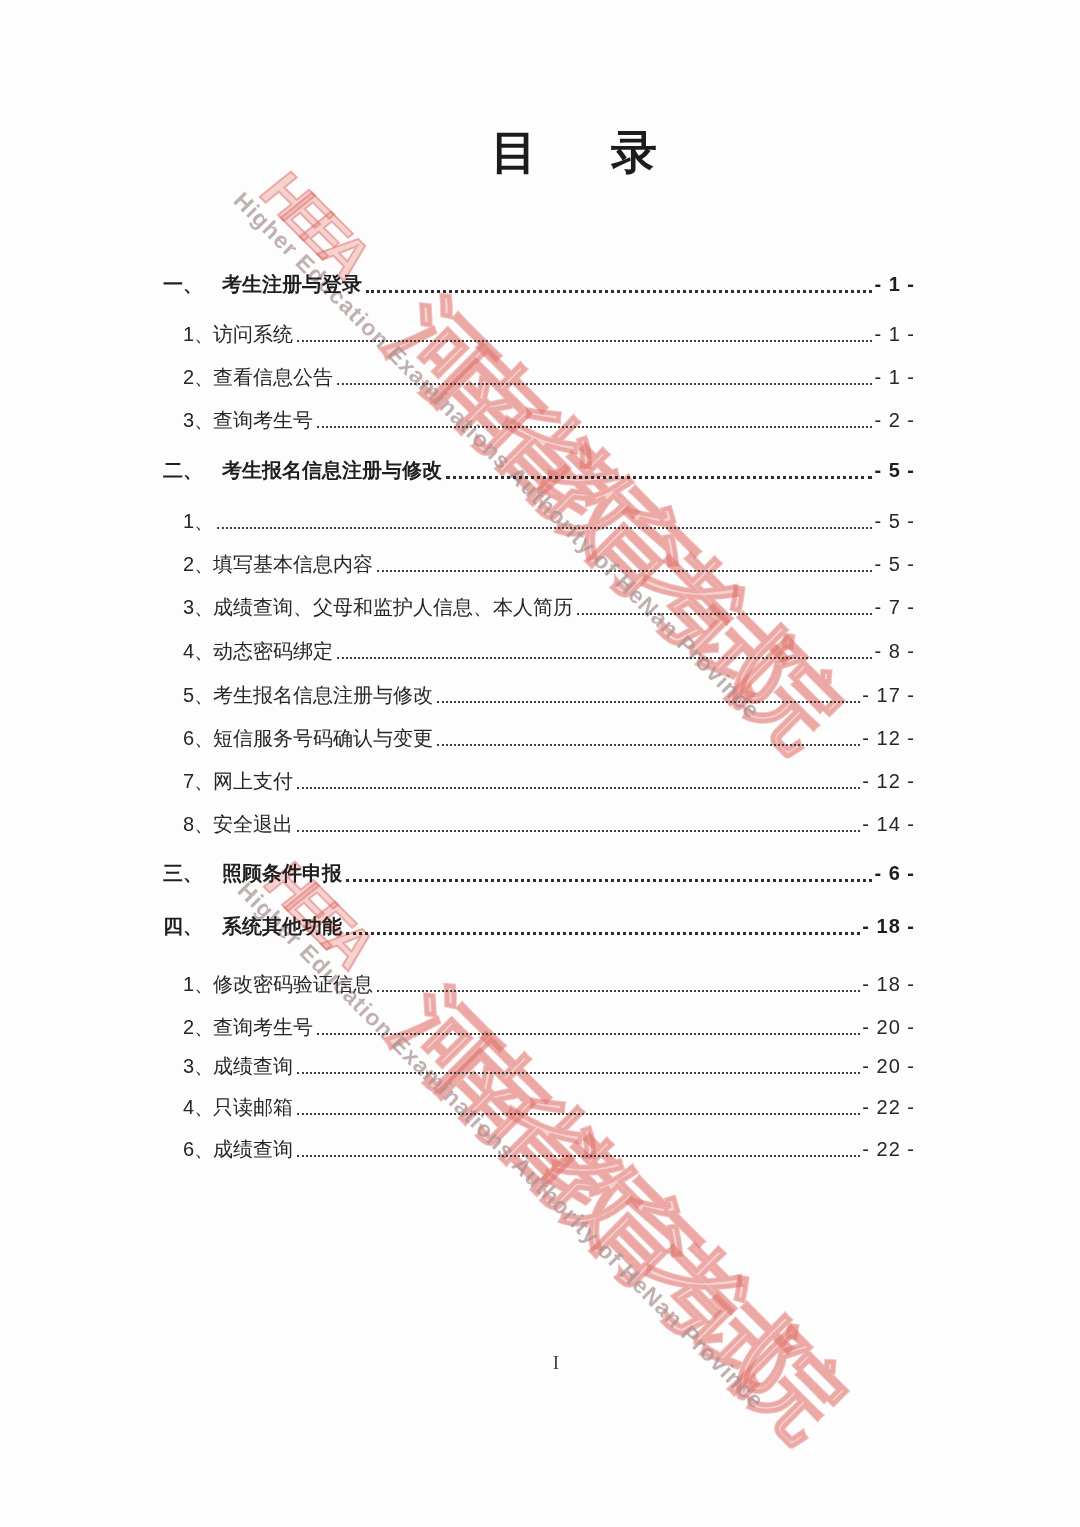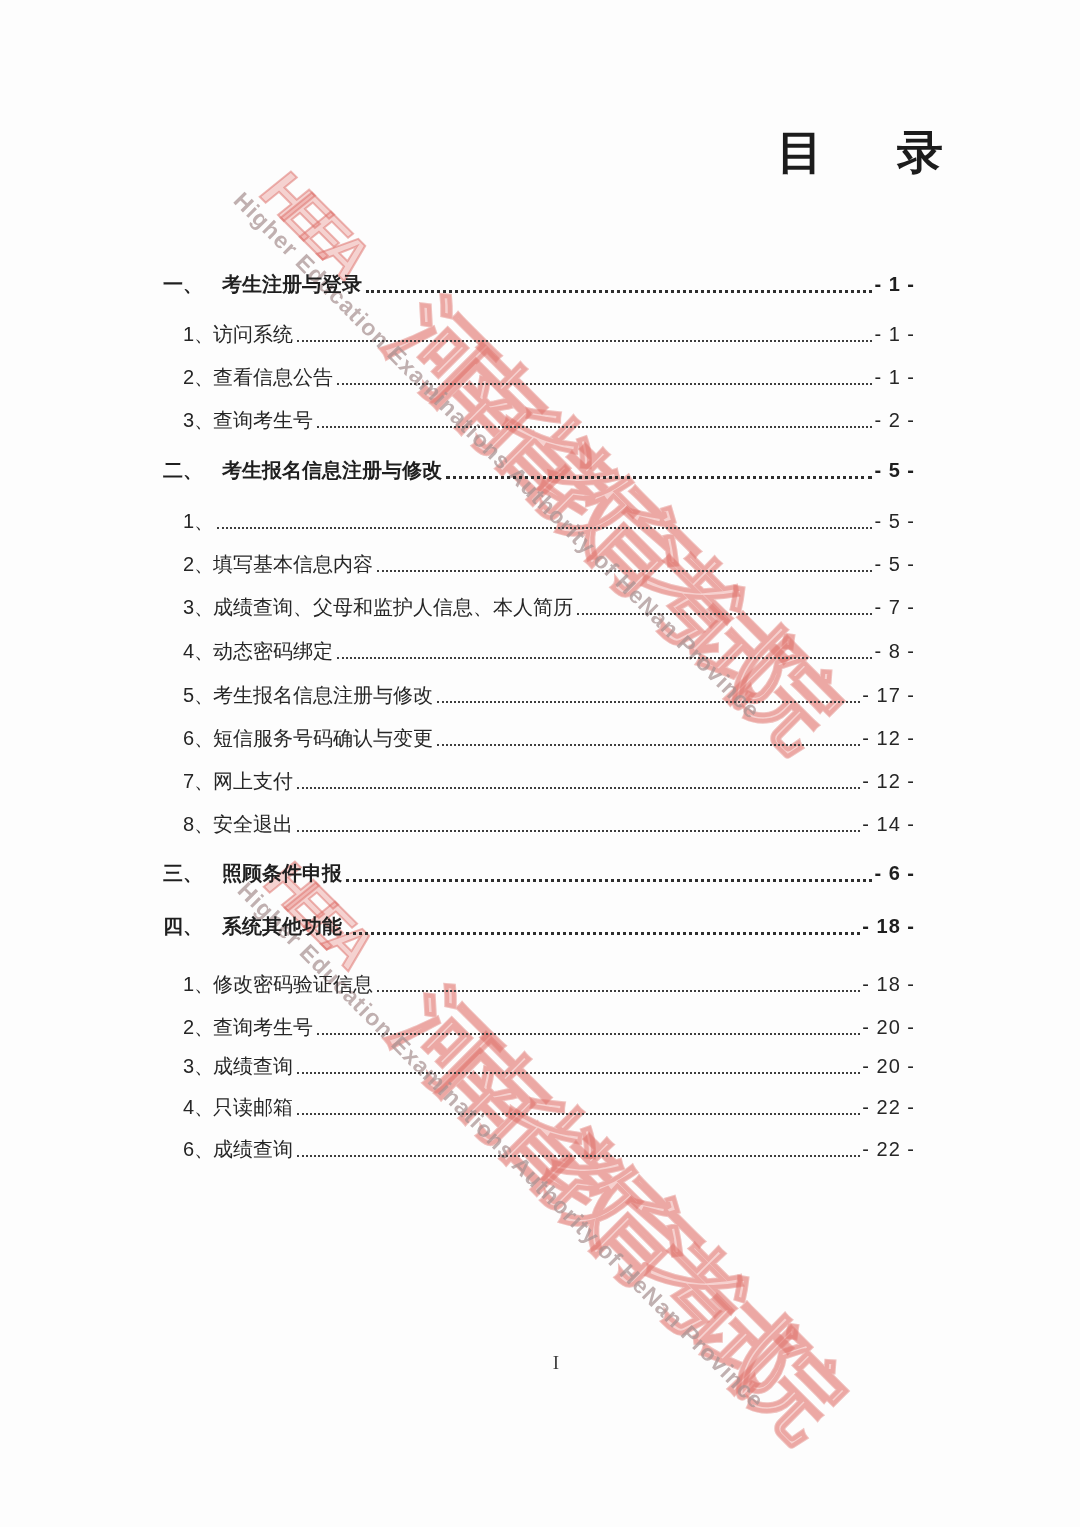--- a/index.html
+++ b/index.html
@@ -11,21 +11,21 @@
   .page{
     position:relative;
     width:1080px;height:1527px;
     background:#fdfdfd;
     overflow:hidden;
   }
   
   .doc-title{
     position:absolute;
     left:205px;top:120px;width:752px;
-    text-align:right;
+    text-align:center;
     font-size:46px;font-weight:bold;color:#1c1c1c;
     letter-spacing:14px;
     line-height:1.4;
   }
   
   .toc-row{
     position:absolute;
     right:165px;
     height:27px;
     display:flex;

